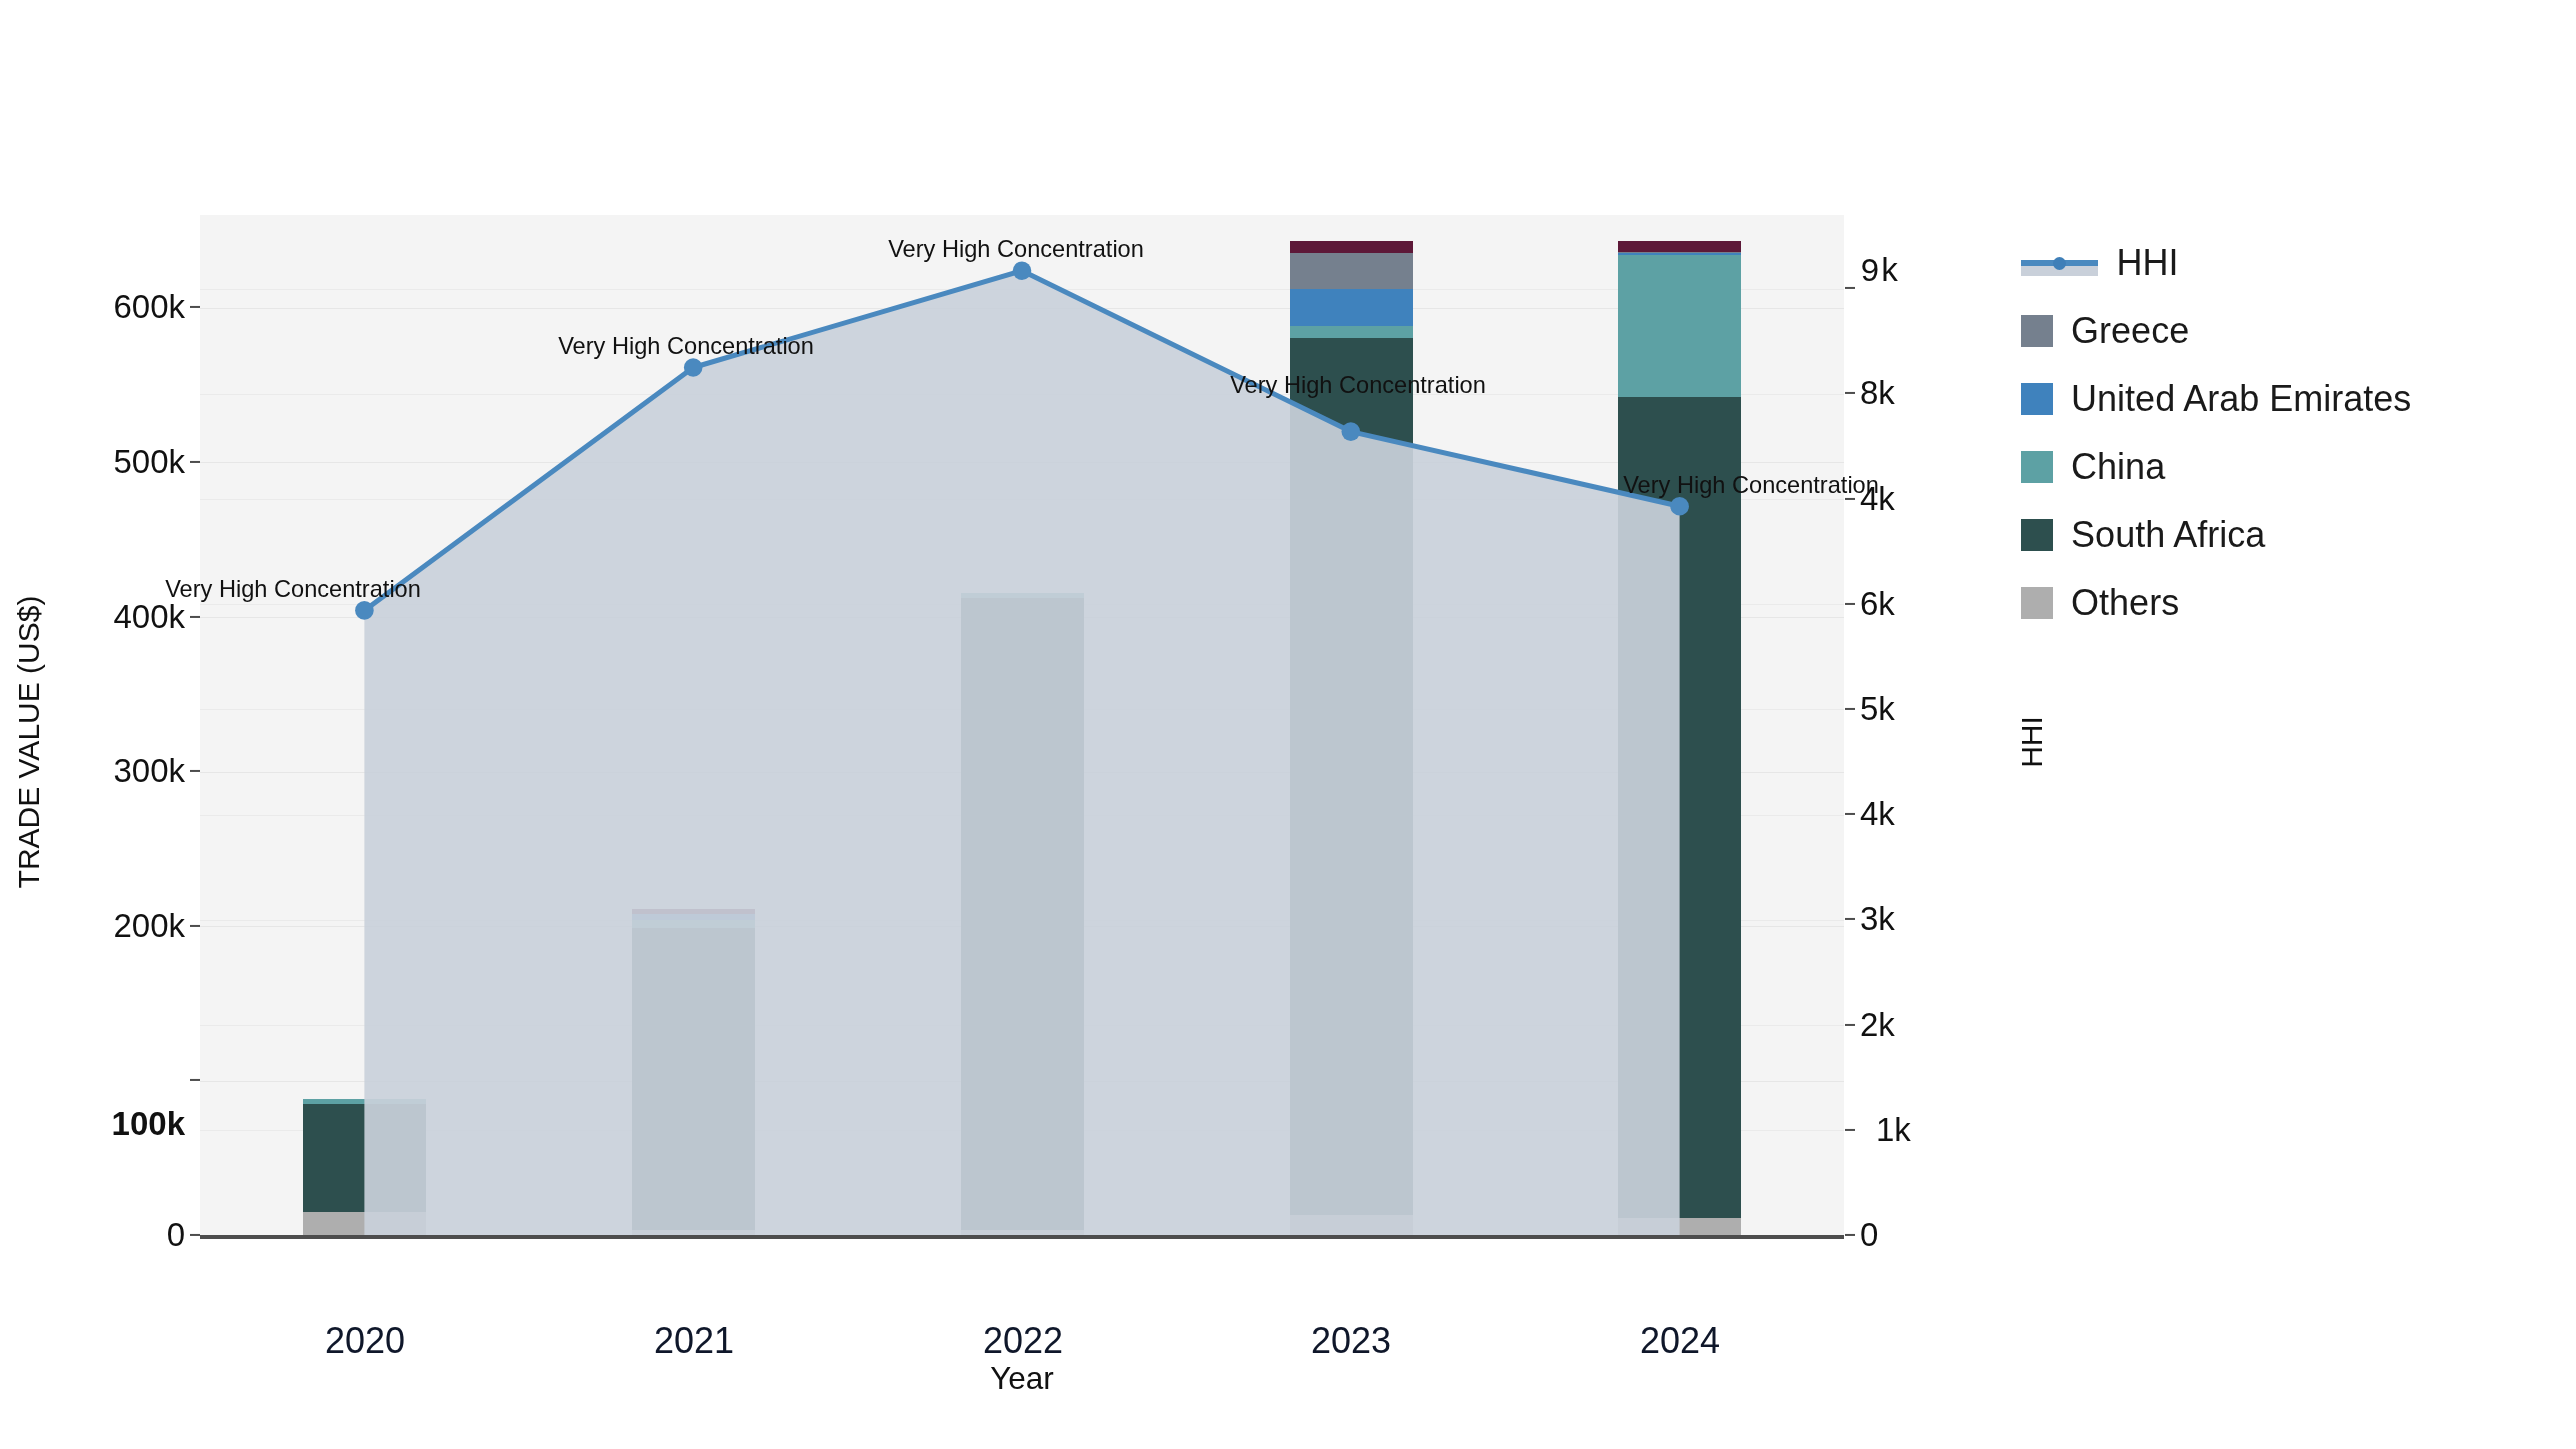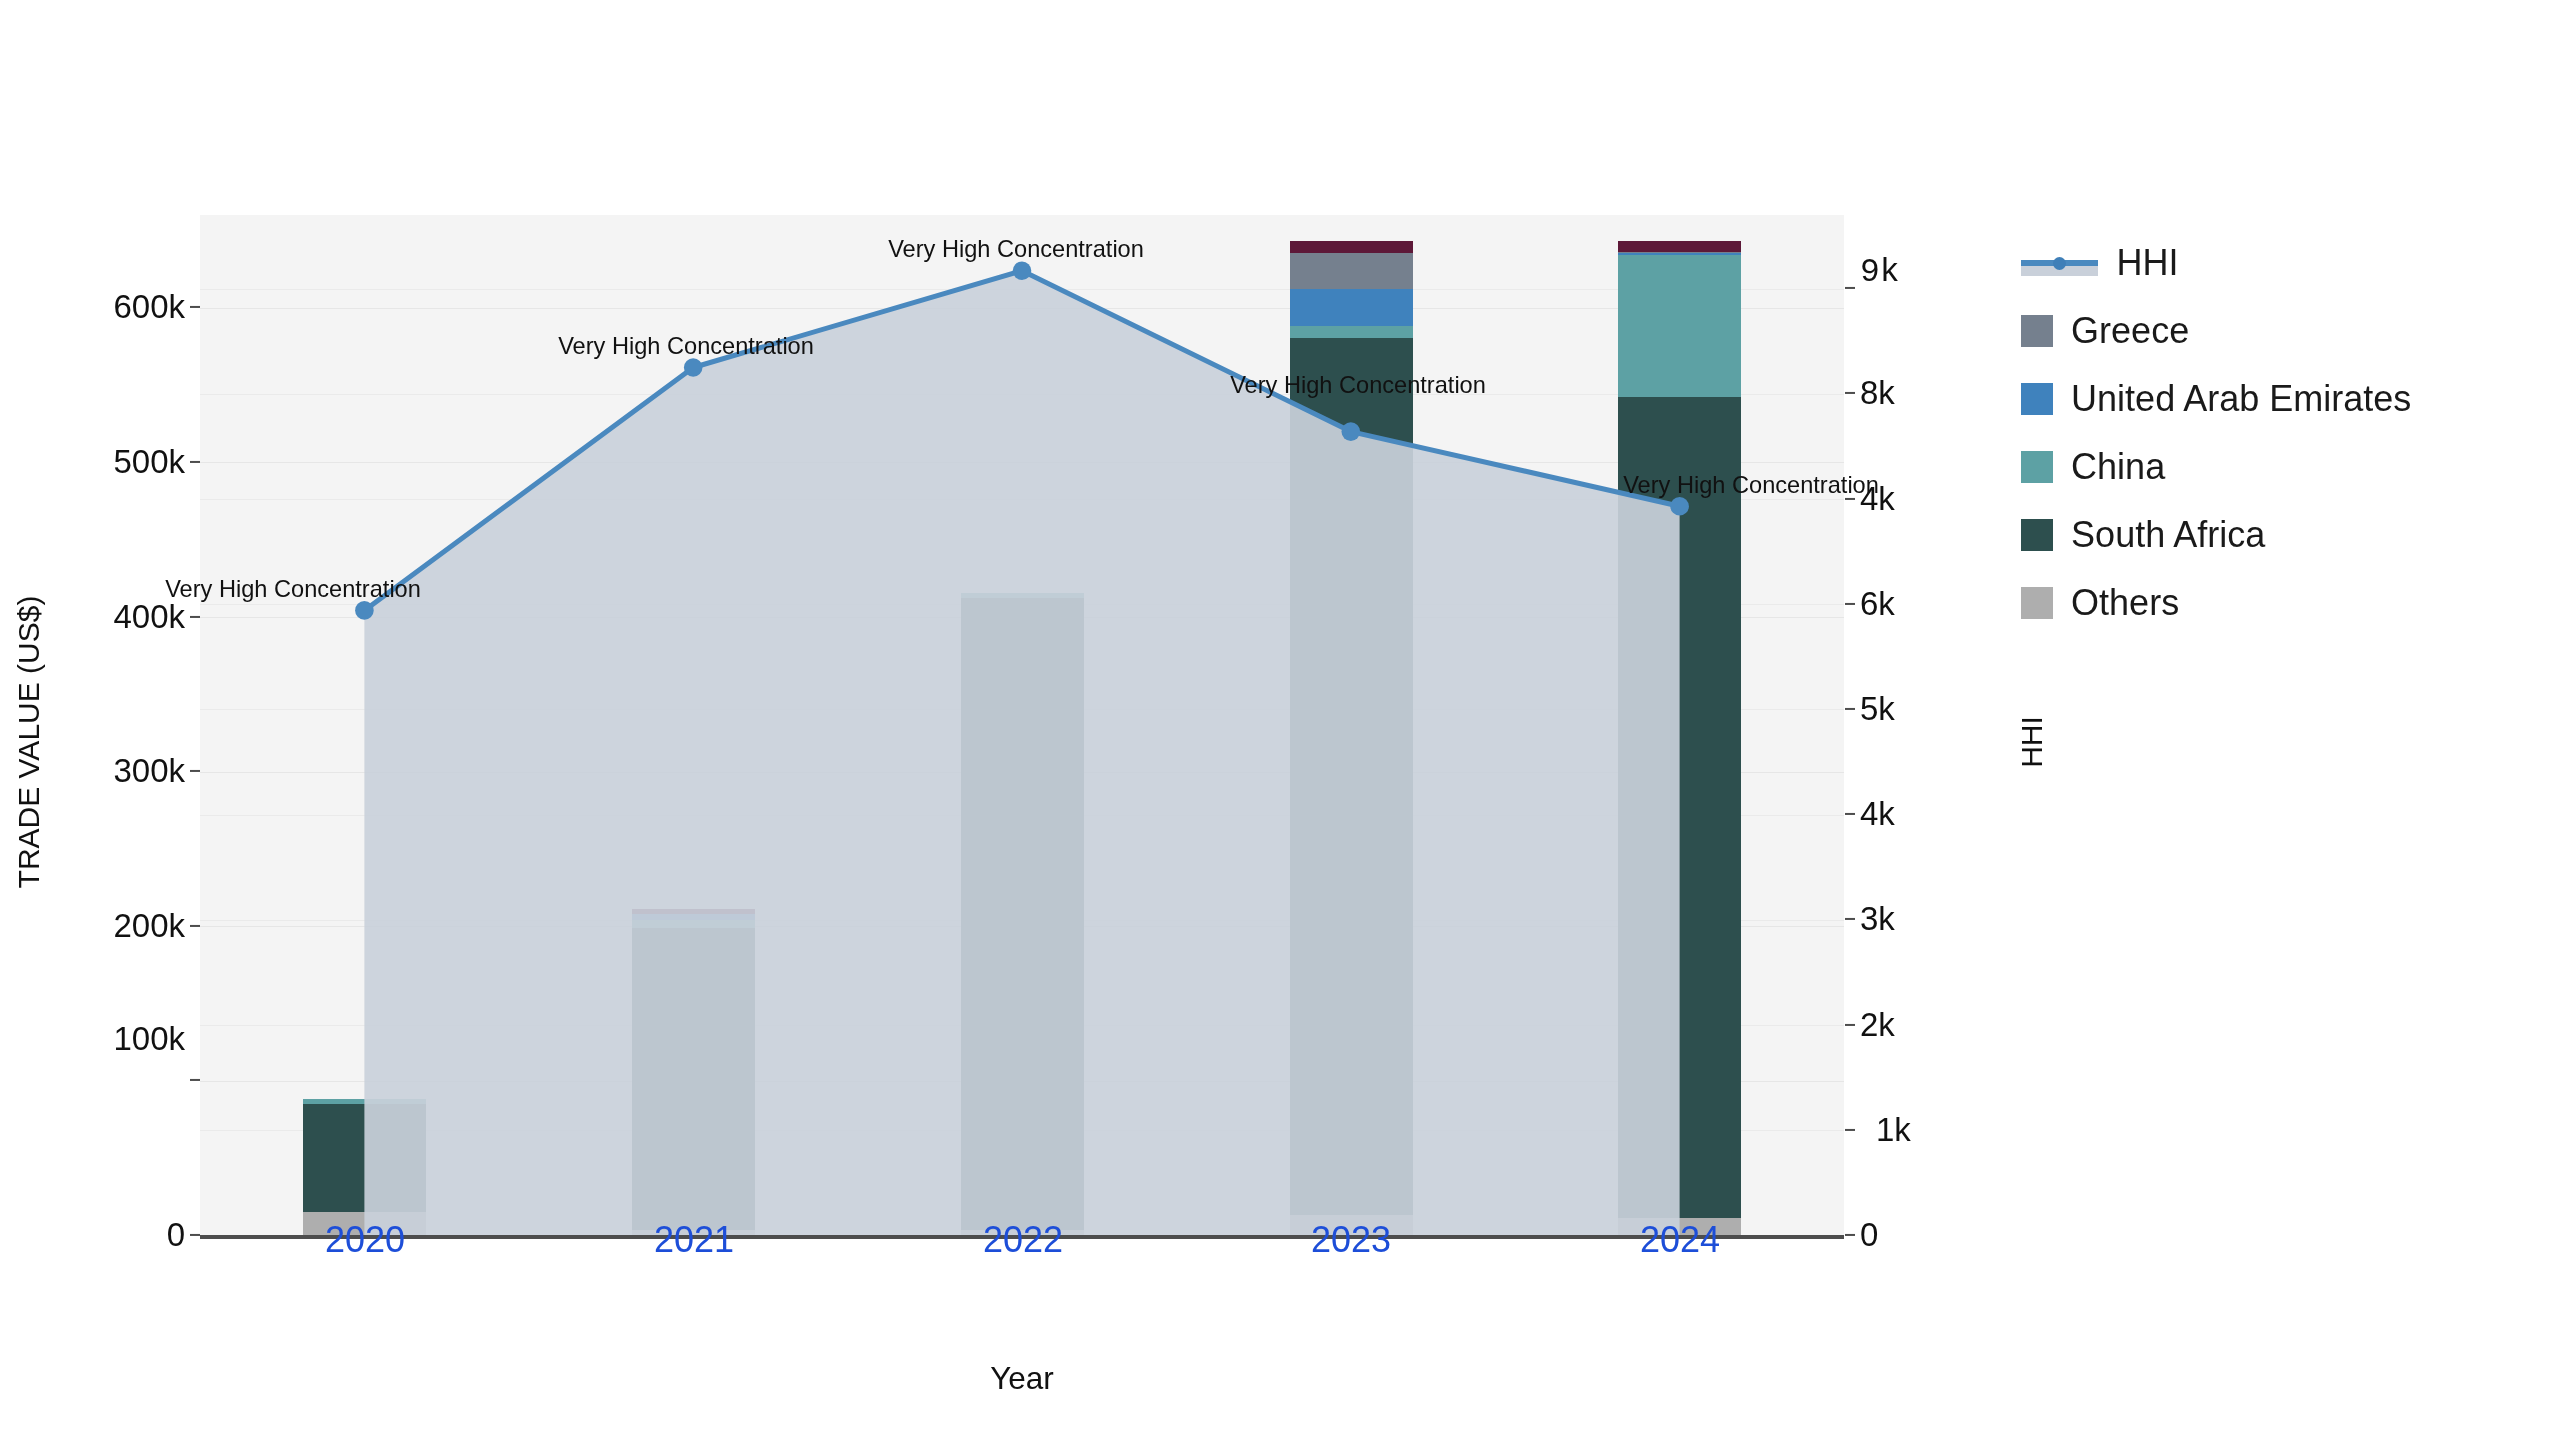--- a/index.html
+++ b/index.html
@@ -88,23 +88,23 @@
     position: absolute;
     left: 1860px; width: 143px;
     text-align: left;
     font-size: 33px;
     color: #111;
     transform: translateY(-50%);
     white-space: nowrap;
   }
   .xtick {
     position: absolute;
-    top: 1219px;
+    top: 1320px;
     font-size: 36px;
-    color: #1d4ed8;
+    color: #0f172a;
     transform: translateX(-50%);
     white-space: nowrap;
   }
   .tickmark-left {
     position: absolute;
     left: 190px; width: 10px; height: 2.1px;
     background: #4d4d4d;
     transform: translateY(-50%);
   }
   .tickmark-right {
@@ -267,21 +267,21 @@
         <div class="annot" style="left: 1158px; top: 157px;">Very High Concentration</div>
         <div class="annot" style="left: 1551px; top: 257px;">Very High Concentration</div>
       </div>
   </div>
 
   <div id="x-axis-line"></div>
 
   <div id="yticks-left">
       <div class="ytick-left-wrap" style="top: 1235px;">0</div>
       <div class="tickmark-left" style="top: 1235px;"></div>
-      <div class="ytick-left-wrap" style="top: 1039px;">100k</div>
+      <div class="ytick-left-wrap" style="top: 1124px; font-weight: bold;">100k</div>
       <div class="tickmark-left" style="top: 1080px;"></div>
       <div class="ytick-left-wrap" style="top: 926px;">200k</div>
       <div class="tickmark-left" style="top: 926px;"></div>
       <div class="ytick-left-wrap" style="top: 771px;">300k</div>
       <div class="tickmark-left" style="top: 771px;"></div>
       <div class="ytick-left-wrap" style="top: 617px;">400k</div>
       <div class="tickmark-left" style="top: 617px;"></div>
       <div class="ytick-left-wrap" style="top: 462px;">500k</div>
       <div class="tickmark-left" style="top: 462px;"></div>
       <div class="ytick-left-wrap" style="top: 307px;">600k</div>

